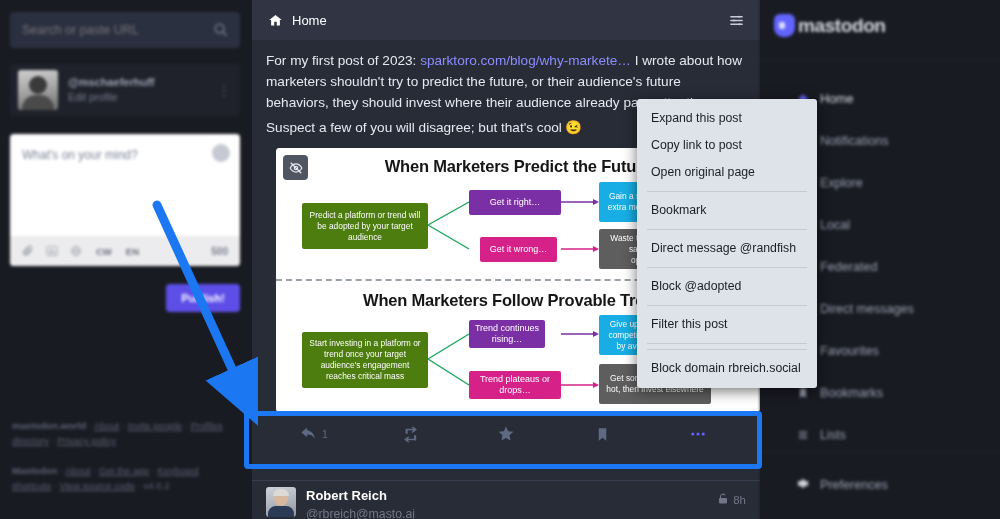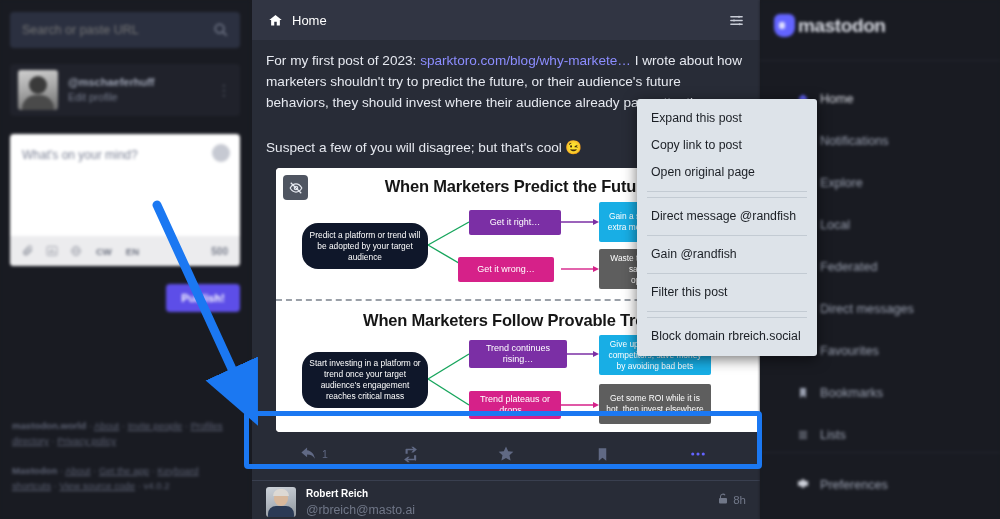--- a/index.html
+++ b/index.html
@@ -102,21 +102,21 @@
   }
   .col-header .home-icon{margin-left:16px;display:flex;align-items:center;}
   .col-header .title{color:#fff;font-size:13px;margin-left:9px;font-weight:normal;}
   .col-header .sliders{position:absolute;right:16px;top:13px;}
 
   .status{padding:10px 14px 0 14px;position:relative;}
   .status-text{
     color:#e6e9f0;font-size:13.6px;line-height:21px;
   }
   .status-text a{color:#8c8dff;text-decoration:none;margin-top:47px;}
-  .status-text .p2{margin-top:24px;}
+  .status-text .p2{margin-top:4px;}
 
   .media{
     position:relative;margin:10px 0 0 10px;width:484px;height:264px;
     background:#ffffff;overflow:hidden;border-radius:4px;
   }
   .hide-media{
     position:absolute;left:7px;top:7px;width:25px;height:25px;
     background:#4f5561;border-radius:4px;display:flex;
     align-items:center;justify-content:center;z-index:4;
   }
@@ -127,21 +127,21 @@
   }
   .dashed{
     position:absolute;left:0;top:131px;width:484px;height:0;
     border-top:2px dashed #9aa0a8;
   }
   .nodebox{
     position:absolute;display:flex;align-items:center;justify-content:center;
     text-align:center;color:#fff;border-radius:2px;
     font-size:8.4px;line-height:11px;padding:3px 5px;box-sizing:border-box;
   }
-  .n-green{background:#0f172a;border-radius:16px;}
+  .n-green{background:#4d7c0f;}
   .n-purple{background:#7b2fa5;}
   .n-pink{background:#d62189;}
   .n-blue{background:#18aee5;}
   .n-gray{background:#5e5e5e;}
   .connector{position:absolute;}
   .actions{
     position:relative;height:44px;display:flex;align-items:center;
   }
   .act{
     flex:1;display:flex;align-items:center;justify-content:center;
@@ -166,21 +166,21 @@
   }
   .np-avatar .hair{
     position:absolute;left:7px;top:2px;width:16px;height:7px;border-radius:8px 8px 0 0;
     background:#ddd9d4;
   }
   .np-avatar .body{
     position:absolute;left:2px;top:19px;width:26px;height:14px;border-radius:8px 8px 0 0;
     background:#2b3a55;
   }
   .np-text{margin-left:10px;line-height:1.45;}
-  .np-name{color:#fff;font-size:10px;font-weight:bold;}
+  .np-name{color:#fff;font-size:13px;font-weight:bold;}
   .np-handle{color:#707788;font-size:12.3px;}
   .np-meta{
     position:absolute;right:14px;top:12px;color:#707788;font-size:11.5px;
     display:flex;align-items:center;gap:4px;
   }
 
   
   .right-col{
     position:absolute;left:760px;top:0;width:240px;height:519px;
     background:#191b22;filter:blur(1.7px);
@@ -361,38 +361,38 @@
           <svg class="connector" style="left:0;top:0;" width="484" height="132">
             <line x1="152" y1="77" x2="193" y2="54" stroke="#17a55c" stroke-width="1.4"></line>
             <line x1="152" y1="77" x2="193" y2="101" stroke="#17a55c" stroke-width="1.4"></line>
             <line x1="285" y1="54" x2="317" y2="54" stroke="#7b2fa5" stroke-width="1.4"></line>
             <polygon points="317,51 323,54 317,57" fill="#7b2fa5"></polygon>
             <line x1="285" y1="101" x2="317" y2="101" stroke="#d62189" stroke-width="1.4"></line>
             <polygon points="317,98 323,101 317,104" fill="#d62189"></polygon>
           </svg>
           <div class="nodebox n-green" style="left:26px;top:55px;width:126px;height:46px;">Predict a platform or trend will be adopted by your target audience</div>
           <div class="nodebox n-purple" style="left:193px;top:42px;width:92px;height:25px;font-size:9px;">Get it right…</div>
-          <div class="nodebox n-pink" style="left:182px;top:89px;width:96px;height:25px;font-size:9px;">Get it wrong…</div>
+          <div class="nodebox n-pink" style="left:204px;top:89px;width:77px;height:25px;font-size:9px;">Get it wrong…</div>
           <div class="nodebox n-blue" style="left:323px;top:34px;width:112px;height:40px;">Gain a slight edge, a few extra months of exposure</div>
           <div class="nodebox n-gray" style="left:323px;top:81px;width:112px;height:40px;">Waste time, money, and sacrifice other opportunities</div>
           <div class="dashed"></div>
         </div>
 
         <div class="diag" style="margin-top:2px;">
           <h3>When Marketers Follow Provable Trends</h3>
           <svg class="connector" style="left:0;top:0;" width="484" height="132">
             <line x1="152" y1="77" x2="193" y2="52" stroke="#17a55c" stroke-width="1.4"></line>
             <line x1="152" y1="77" x2="193" y2="103" stroke="#17a55c" stroke-width="1.4"></line>
             <line x1="285" y1="52" x2="317" y2="52" stroke="#7b2fa5" stroke-width="1.4"></line>
             <polygon points="317,49 323,52 317,55" fill="#7b2fa5"></polygon>
             <line x1="285" y1="103" x2="317" y2="103" stroke="#d62189" stroke-width="1.4"></line>
             <polygon points="317,100 323,103 317,106" fill="#d62189"></polygon>
           </svg>
           <div class="nodebox n-green" style="left:26px;top:50px;width:126px;height:56px;">Start investing in a platform or trend once your target audience's engagement reaches critical mass</div>
-          <div class="nodebox n-purple" style="left:193px;top:38px;width:98px;height:28px;font-size:9px;">Trend continues rising…</div>
+          <div class="nodebox n-purple" style="left:193px;top:38px;width:76px;height:28px;font-size:9px;">Trend continues rising…</div>
           <div class="nodebox n-pink" style="left:193px;top:89px;width:92px;height:28px;font-size:9px;">Trend plateaus or drops…</div>
           <div class="nodebox n-blue" style="left:323px;top:33px;width:112px;height:40px;">Give up small edge over competitors, save money by avoiding bad bets</div>
           <div class="nodebox n-gray" style="left:323px;top:82px;width:112px;height:40px;">Get some ROI while it is hot, then invest elsewhere</div>
         </div>
       </div>
 
       <div class="actions">
         <div class="act">
           <svg width="17" height="17" viewBox="0 0 24 24" fill="#606984">
             <path d="M10 6V2L2 9l8 7v-4c5 0 9 2 11 6-1-7-5-11-11-12z"></path>
@@ -544,24 +544,25 @@
       </span>
       <span>Preferences</span>
     </div>
   </div>
 
   <div class="ctx-menu">
     <div class="ctx-item">Expand this post</div>
     <div class="ctx-item">Copy link to post</div>
     <div class="ctx-item">Open original page</div>
     <div class="ctx-div"></div>
+    <div class="ctx-item">Bookmark</div>
     <div class="ctx-div"></div>
     <div class="ctx-item">Direct message @randfish</div>
     <div class="ctx-div"></div>
-    <div class="ctx-item">Gain @randfish</div>
+    <div class="ctx-item">Block @adopted</div>
     <div class="ctx-div"></div>
     <div class="ctx-item">Filter this post</div>
     <div class="ctx-div"></div>
     <div class="ctx-div"></div>
     <div class="ctx-item">Block domain rbreich.social</div>
   </div>
 
   <div class="annot-box"></div>
   <svg class="annot-arrow">
     <defs>

